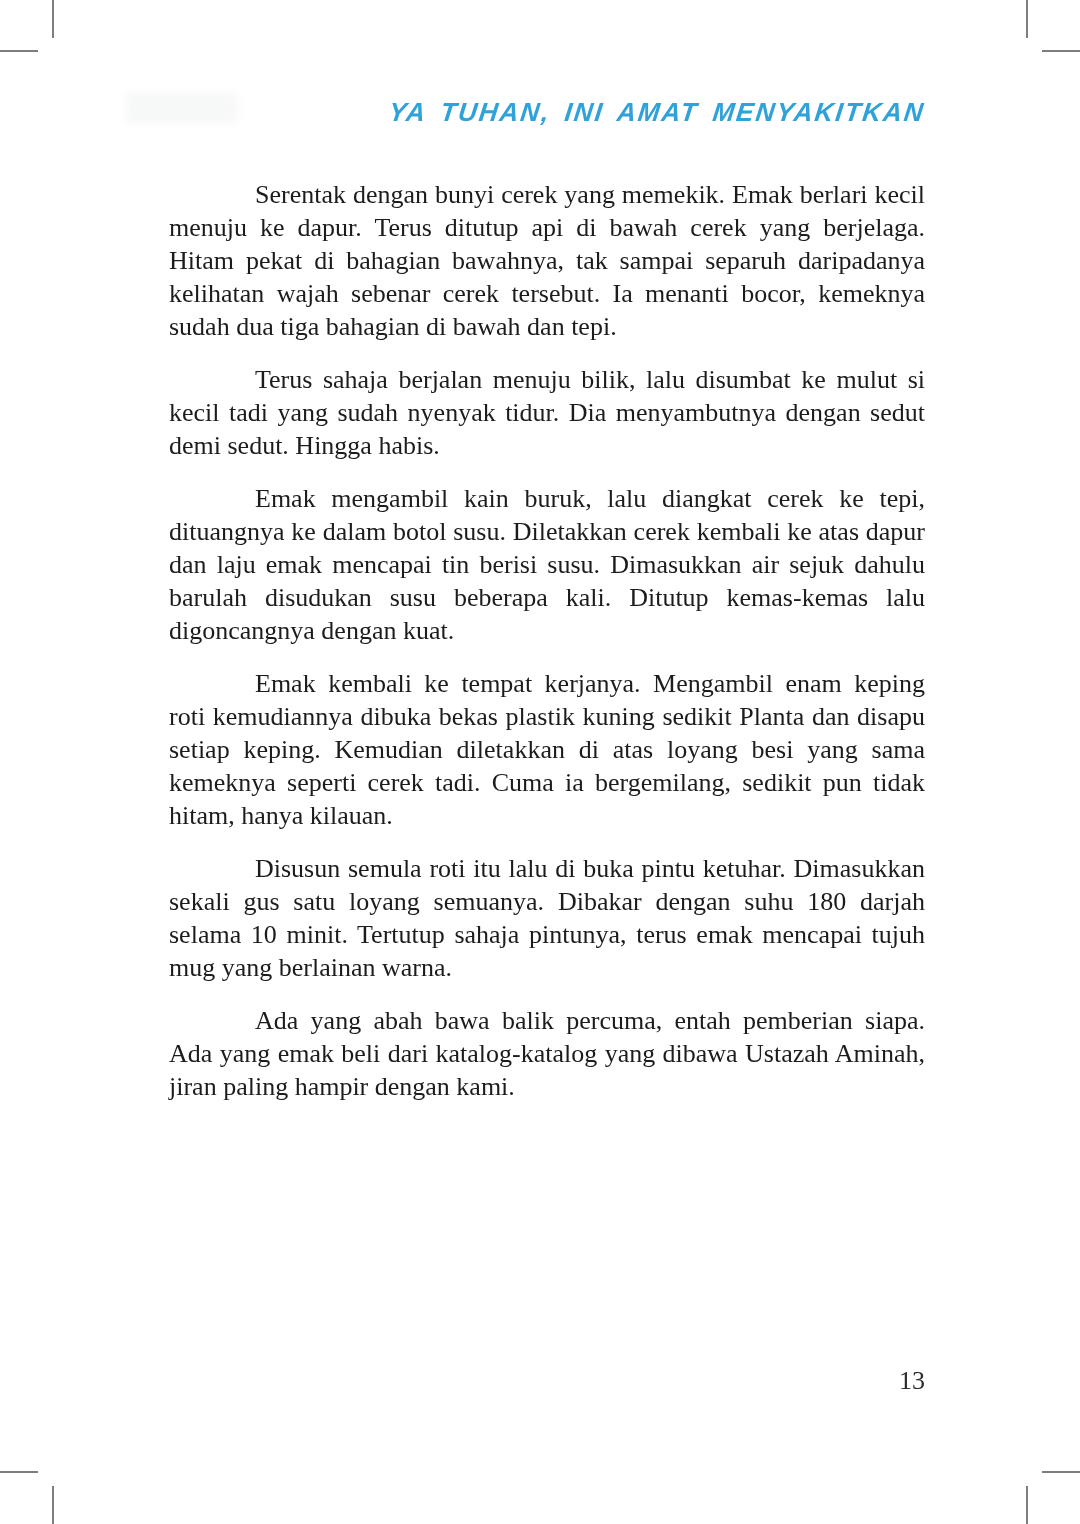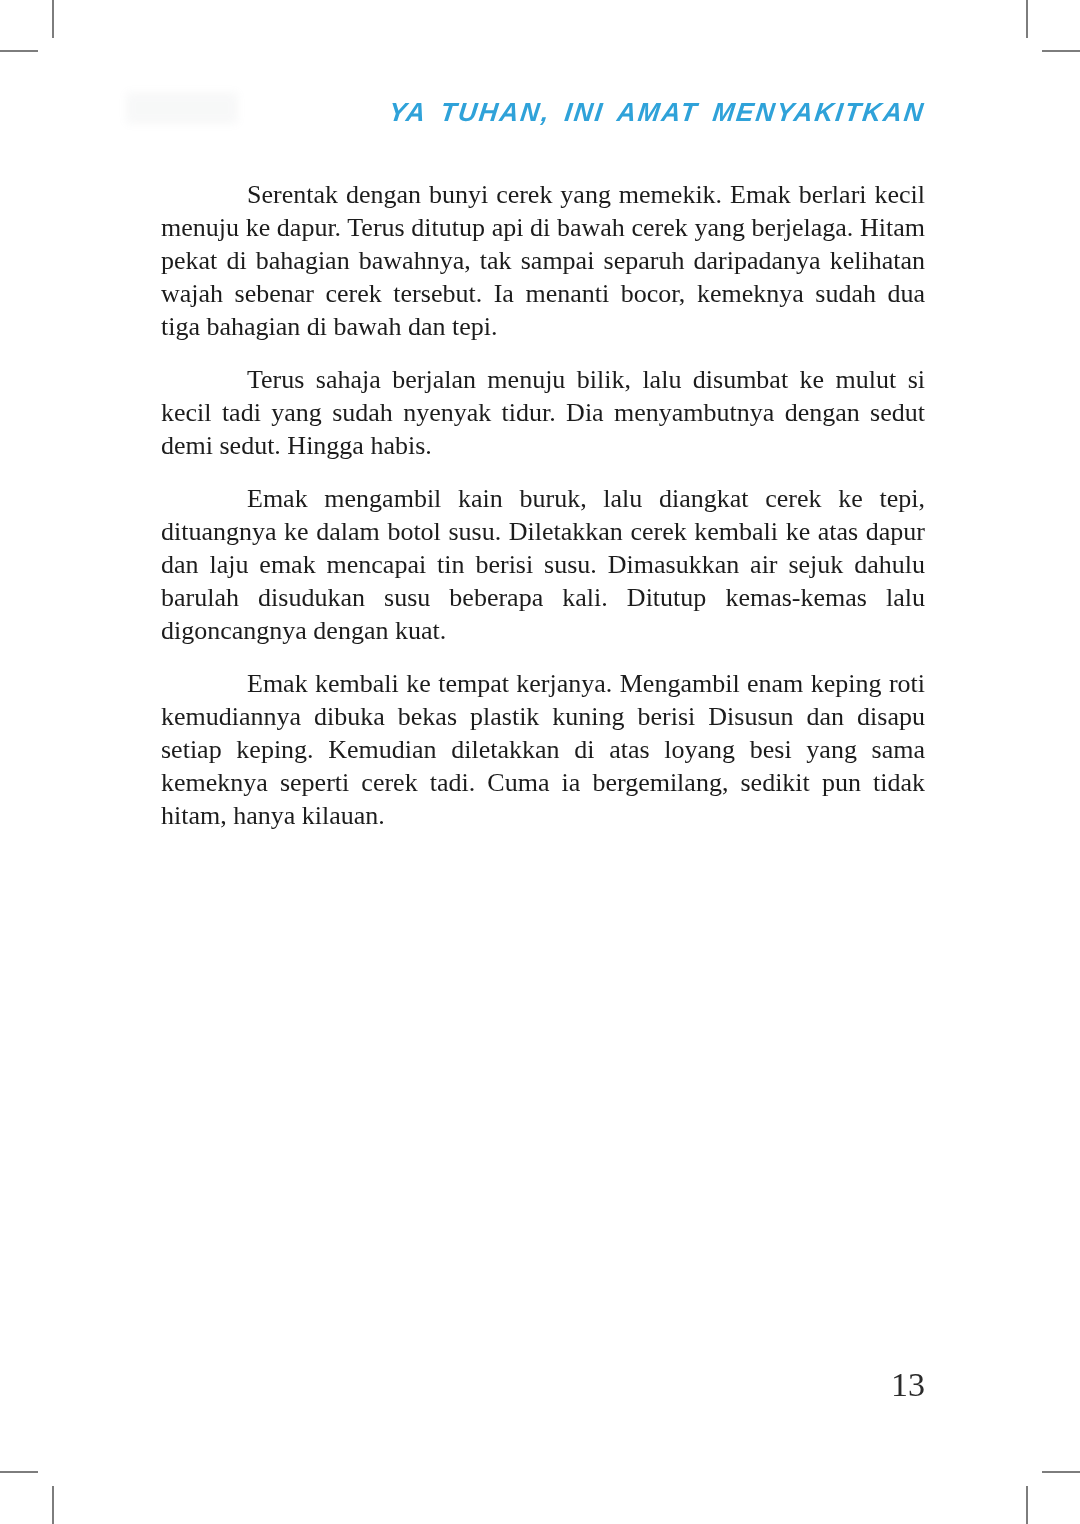--- a/index.html
+++ b/index.html
@@ -65,38 +65,38 @@
   }
 
   
   .text-block {
     position: absolute;
     left: 157px;
     top: 178px;
     width: 768px;
   }
   .text-block p {
-    margin: 0 0 20px 4px;
+    margin: 0 0 20px 12px;
     font-family: "Liberation Serif", serif;
     font-size: 26px;
     line-height: 33px;
     color: #1c1c1c;
     text-align: justify;
     text-indent: 86px;
   }
 
   
   .page-number {
     position: absolute;
     left: 157px;
     top: 1366px;
     width: 768px;
     text-align: right;
     font-family: "Liberation Serif", serif;
-    font-size: 34px;
+    font-size: 26px;
     color: #2b2b2b;
   }
 </style>
 </head>
 <body>
 
 <div class="page">
 
   <div class="crop v tl-v"></div>
   <div class="crop h tl-h"></div>
@@ -108,18 +108,20 @@
   <div class="crop v br-v"></div>
 
   <div class="bleed"></div>
 
   <div class="chapter-title">YA TUHAN, INI AMAT MENYAKITKAN</div>
 
   <div class="text-block">
     <p>Serentak dengan bunyi cerek yang memekik. Emak berlari kecil menuju ke dapur. Terus ditutup api di bawah cerek yang berjelaga. Hitam pekat di bahagian bawahnya, tak sampai separuh daripadanya kelihatan wajah sebenar cerek tersebut. Ia menanti bocor, kemeknya sudah dua tiga bahagian di bawah dan tepi.</p>
     <p>Terus sahaja berjalan menuju bilik, lalu disumbat ke mulut si kecil tadi yang sudah nyenyak tidur. Dia menyambutnya dengan sedut demi sedut. Hingga habis.</p>
     <p>Emak mengambil kain buruk, lalu diangkat cerek ke tepi, dituangnya ke dalam botol susu. Diletakkan cerek kembali ke atas dapur dan laju emak mencapai tin berisi susu. Dimasukkan air sejuk dahulu barulah disudukan susu beberapa kali. Ditutup kemas-kemas lalu digoncangnya dengan kuat.</p>
-    <p>Emak kembali ke tempat kerjanya. Mengambil enam keping roti kemudiannya dibuka bekas plastik kuning berisi Disusun dan disapu setiap keping. Kemudian diletakkan di atas loyang besi yang sama kemeknya seperti cerek tadi. Cuma ia bergemilang, sedikit pun tidak hitam, hanya kilauan.</p>
+    <p>Emak kembali ke tempat kerjanya. Mengambil enam keping roti kemudiannya dibuka bekas plastik kuning sedikit Planta dan disapu setiap keping. Kemudian diletakkan di atas loyang besi yang sama kemeknya seperti cerek tadi. Cuma ia bergemilang, sedikit pun tidak hitam, hanya kilauan.</p>
+    <p>Disusun semula roti itu lalu di buka pintu ketuhar. Dimasukkan sekali gus satu loyang semuanya. Dibakar dengan suhu 180 darjah selama 10 minit. Tertutup sahaja pintunya, terus emak mencapai tujuh mug yang berlainan warna.</p>
+    <p>Ada yang abah bawa balik percuma, entah pemberian siapa. Ada yang emak beli dari katalog-katalog yang dibawa Ustazah Aminah, jiran paling hampir dengan kami.</p>
   </div>
 
   <div class="page-number">13</div>
 
 </div>
 
 </body></html>

